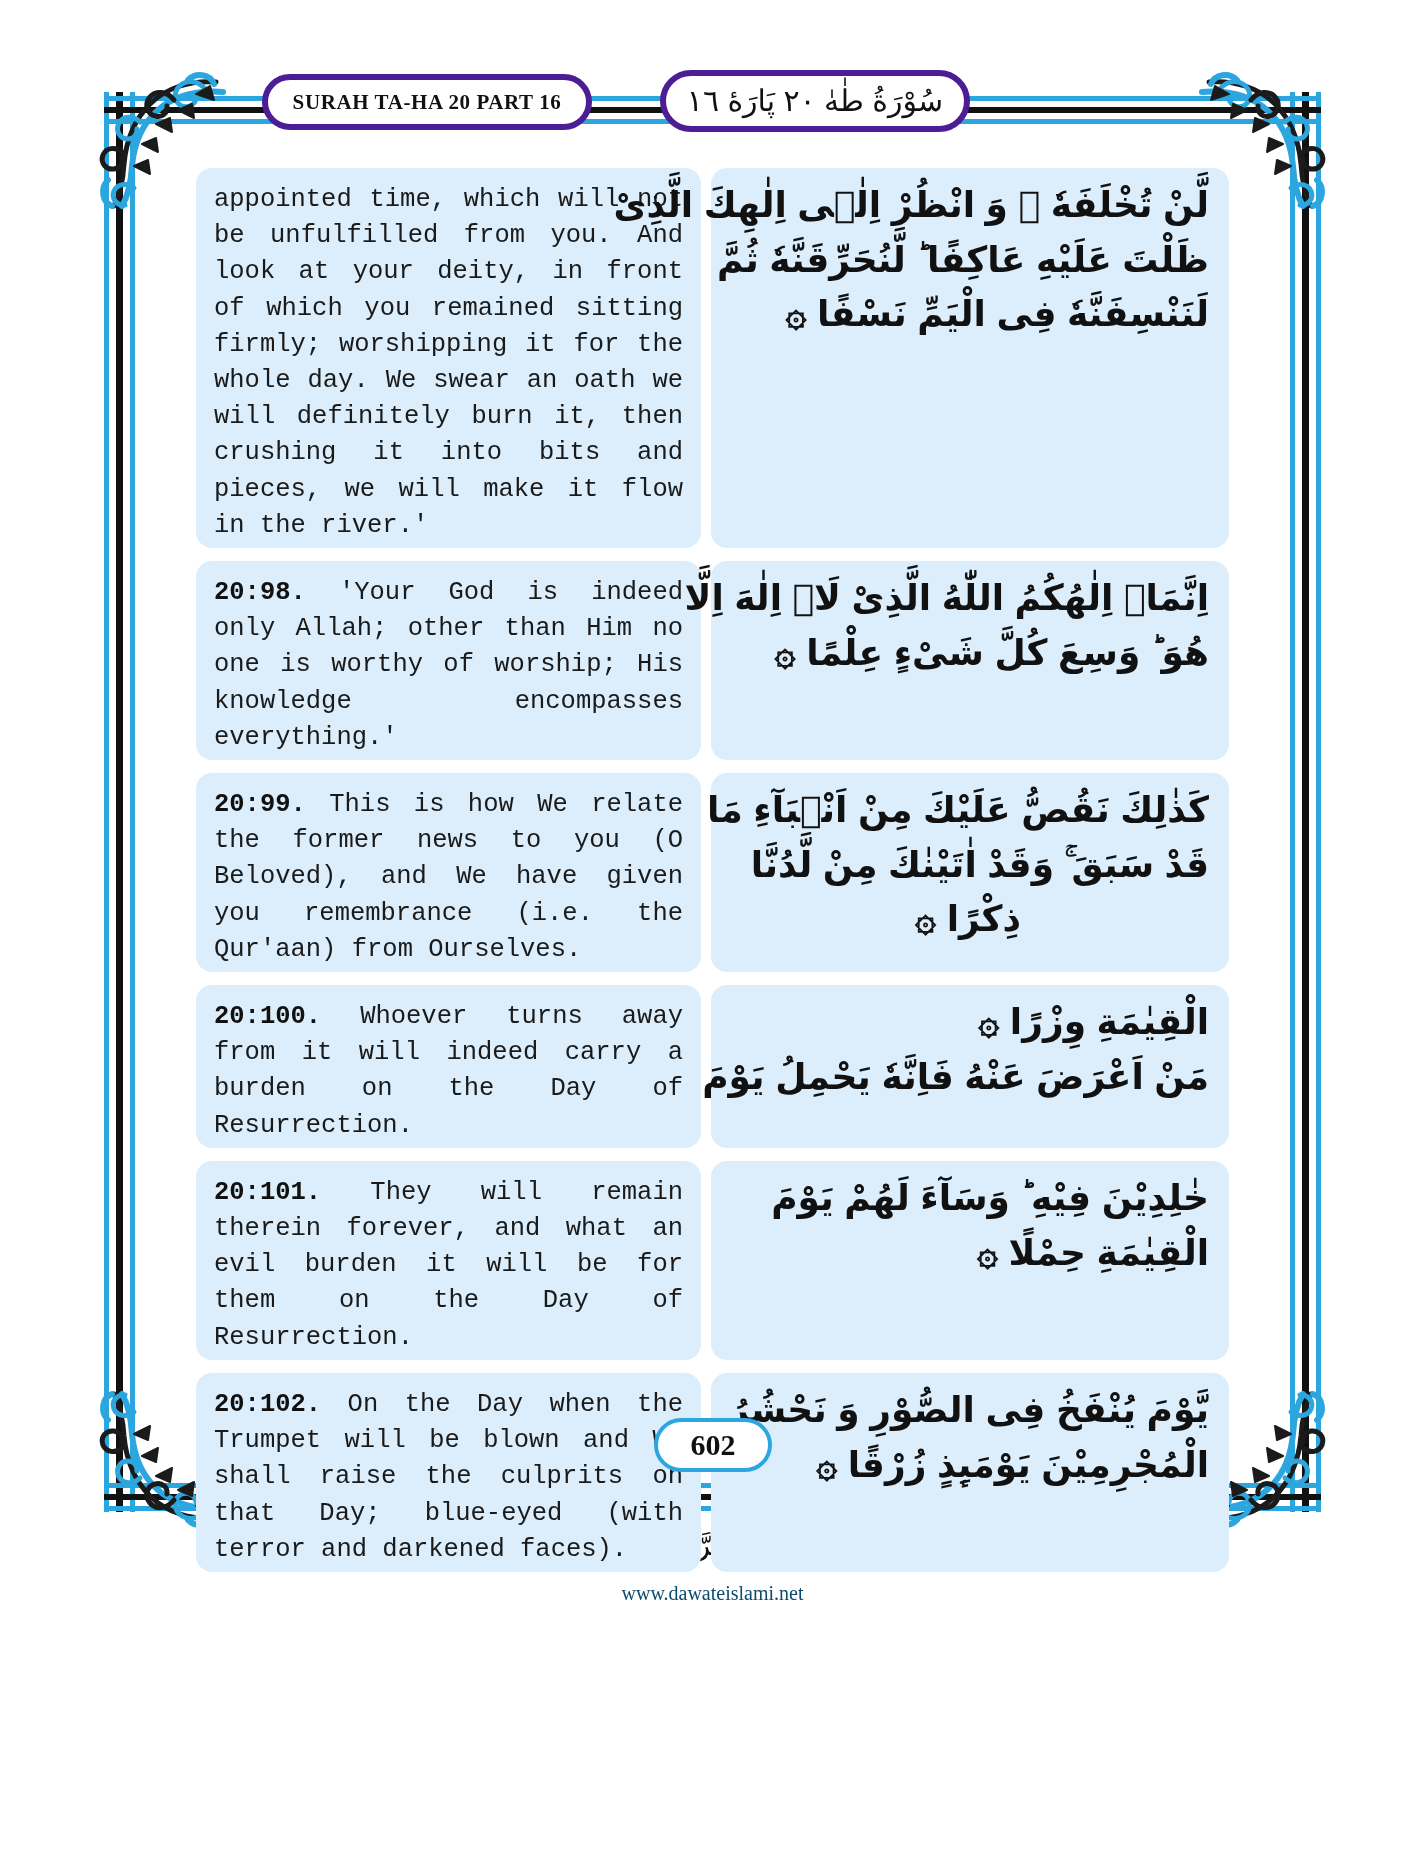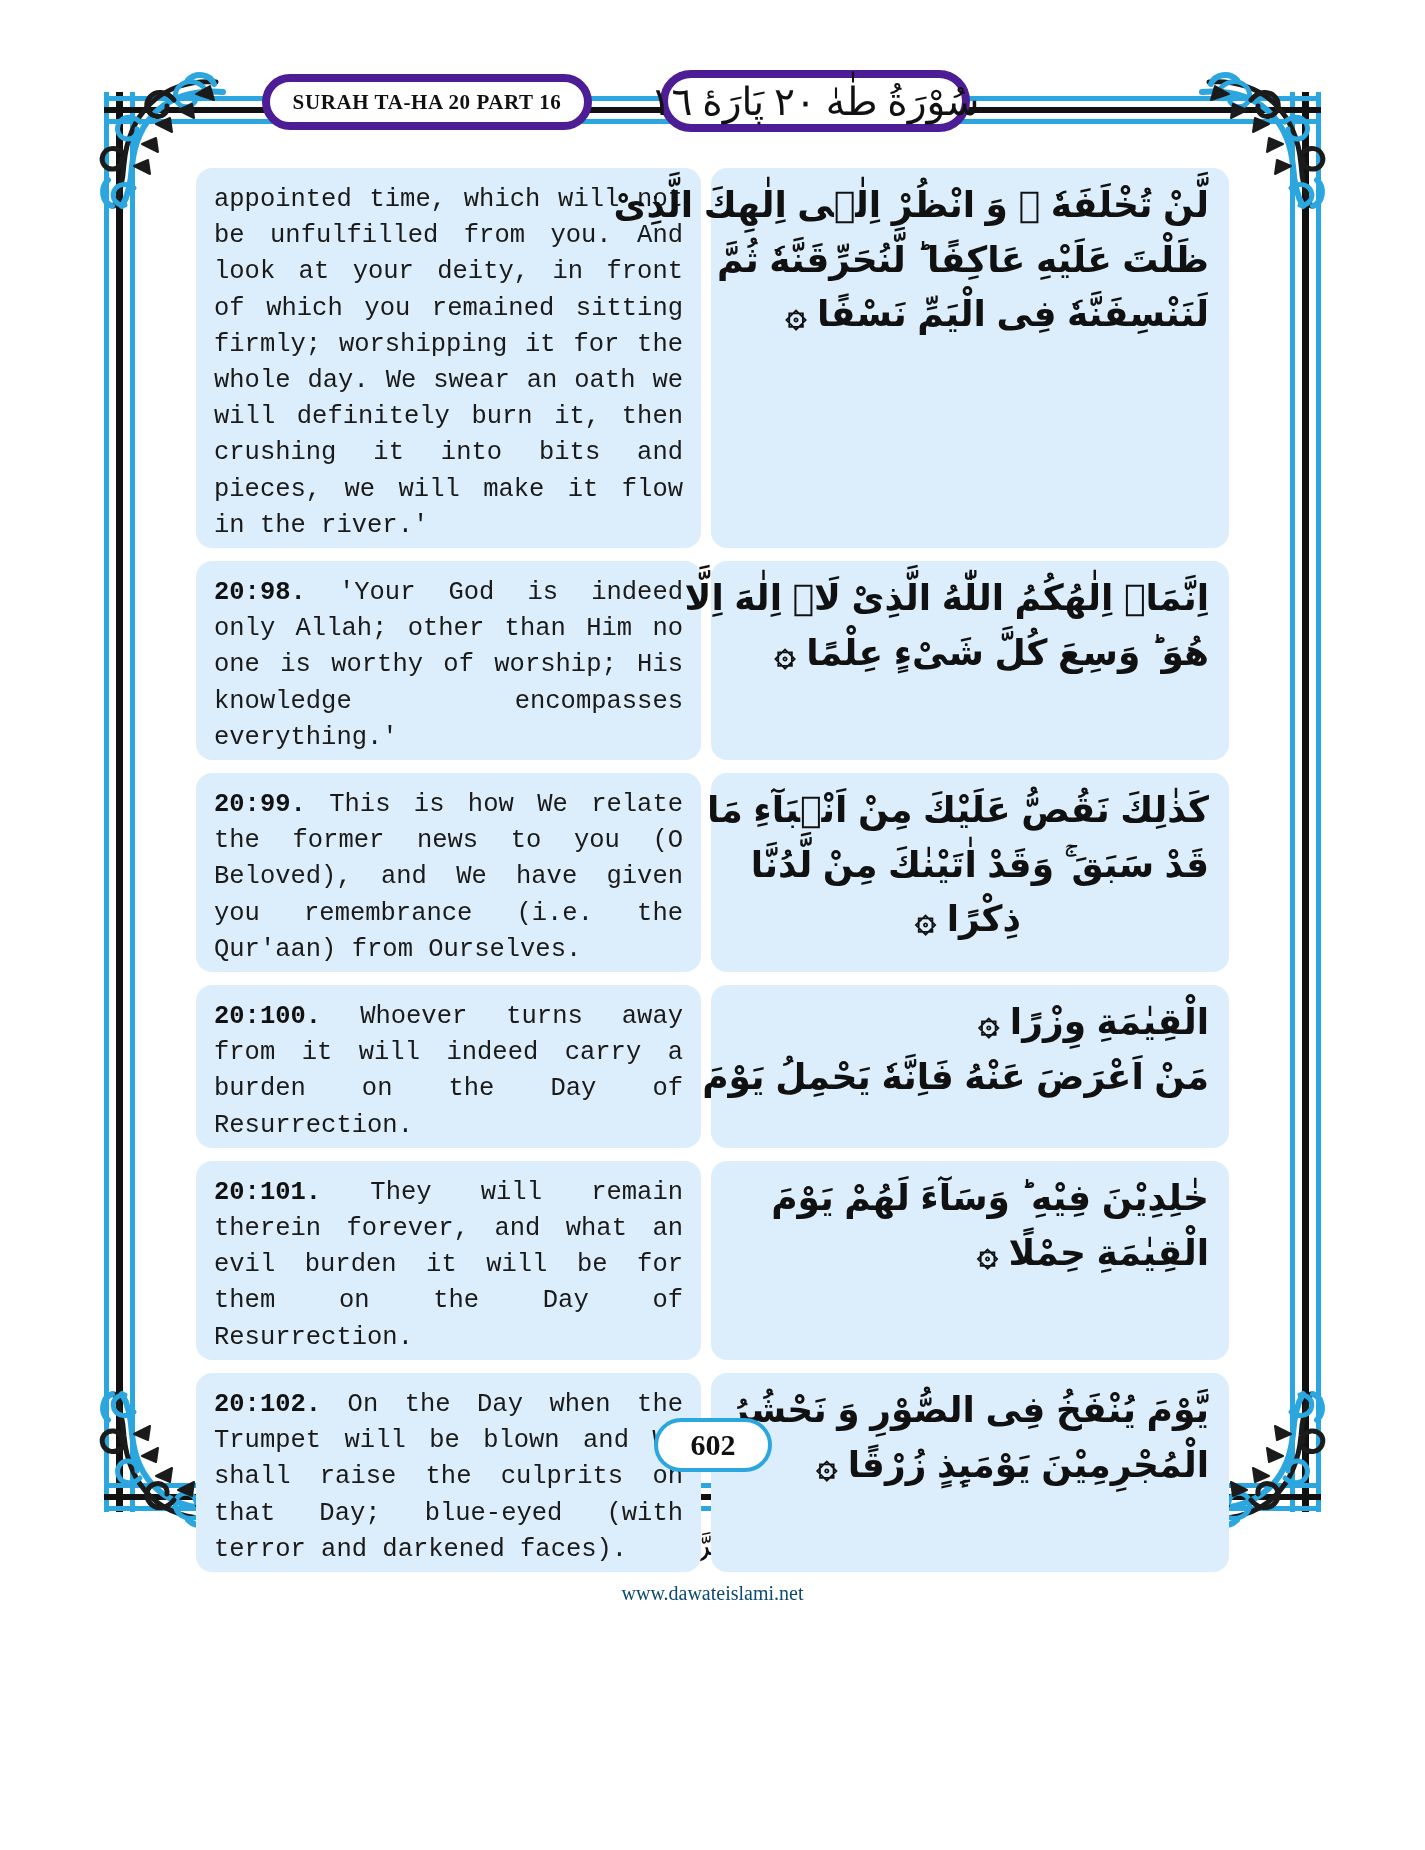--- a/index.html
+++ b/index.html
@@ -59,21 +59,21 @@
   }
   .corner.tl { left: 78px;  top: 60px; }
   .corner.tr { left: 1197px; top: 60px; transform: scaleX(-1); }
   .corner.bl { left: 78px;  top: 1390px; transform: scaleY(-1); }
   .corner.br { left: 1197px; top: 1390px; transform: scale(-1,-1); }
 
   
   .pill {
     position: absolute;
     background: #ffffff;
-    border: 8px solid #4c1d95;
+    border: 6px solid #4c1d95;
     border-radius: 40px;
     display: flex;
     align-items: center;
     justify-content: center;
     box-sizing: border-box;
     z-index: 6;
   }
   #header-pill-en {
     left: 262px;
     top: 74px;
@@ -88,22 +88,22 @@
     color: #111111;
     white-space: nowrap;
   }
   #header-pill-ar {
     left: 660px;
     top: 70px;
     width: 310px;
     height: 62px;
   }
   #header-pill-ar .txt {
-    font-family: Liberation Serif, serif;
-    font-size: 39px;
+    font-family: Liberation Sans, sans-serif;
+    font-size: 30px;
     color: #111111;
     direction: rtl;
     white-space: nowrap;
     line-height: 1;
   }
 
   
   #content {
     position: absolute;
     left: 196px;

